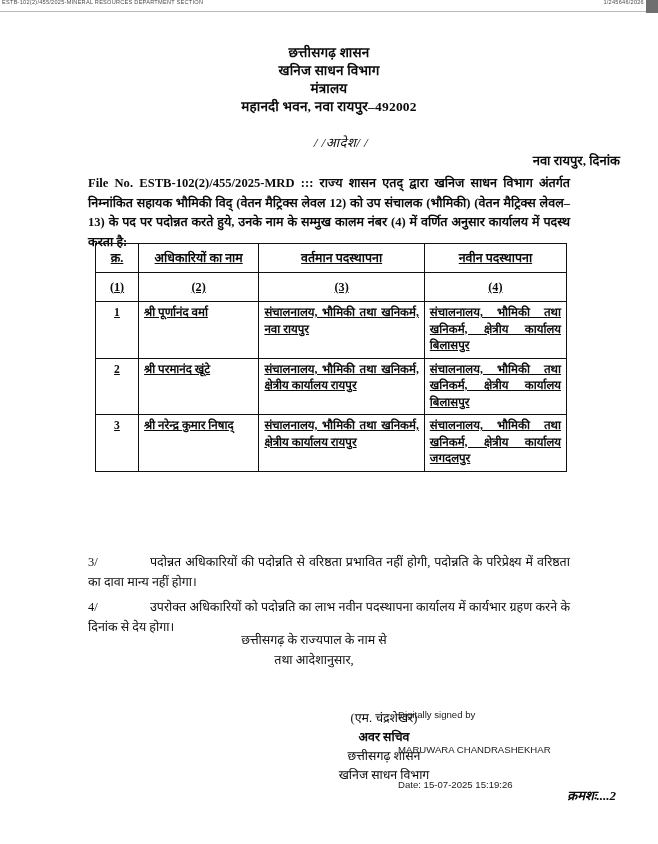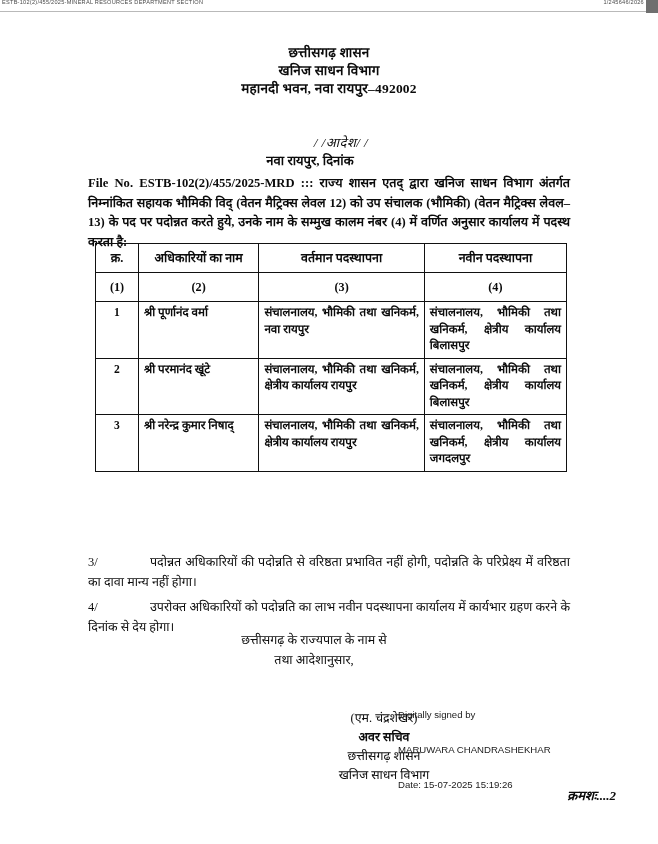--- a/index.html
+++ b/index.html
@@ -34,21 +34,21 @@
   }
   .letterhead div{
     font-weight:bold;font-size:13.5px;letter-spacing:.2px;
   }
 
   .order-mark{
     position:absolute;left:12px;top:133px;width:658px;text-align:center;
     font-weight:normal;font-size:13px;font-style:italic;letter-spacing:.5px;
   }
   .place-date{
-    position:absolute;left:0;top:151px;width:620px;text-align:center;
+    position:absolute;left:0;top:151px;width:620px;text-align:right;
     font-weight:bold;font-size:13px;box-sizing:border-box;
   }
 
   
   .body-para{
     position:absolute;left:88px;top:174px;width:482px;
     font-size:12.6px;line-height:19.5px;
     text-align:justify;text-justify:inter-word;
     font-weight:bold;
   }
@@ -59,20 +59,21 @@
     position:absolute;left:95px;top:243px;width:472px;
     border-collapse:collapse;
     font-size:11.6px;
   }
   .tbl td,.tbl th{
     border:1px solid #111;
     padding:3px 5px;
     vertical-align:top;
     line-height:16.5px;
     font-weight:bold;
+    text-decoration:underline;
   }
   .tbl thead th{text-align:center;vertical-align:middle;height:22px;font-size:12.4px;}
   .tbl .numrow td{text-align:center;height:22px;vertical-align:middle;font-size:12.2px;}
   .col-sn{width:34px;text-align:center;}
   .col-name{width:116px;}
   .col-cur{width:166px;}
   .col-new{width:140px;}
   .tbl tbody td.sn{text-align:center;}
   .just{text-align:justify;text-justify:inter-word;}
   .r1{height:56px;}
@@ -127,20 +128,21 @@
 
   <div class="sys-header">
     <span class="sys-left">ESTB-102(2)/455/2025-MINERAL RESOURCES DEPARTMENT SECTION</span>
     <span class="sys-right">1/245646/2026</span>
   </div>
   <div class="sys-corner"></div>
 
   <div class="letterhead">
     <div>छत्तीसगढ़ शासन</div>
     <div>खनिज साधन विभाग</div>
+    <div>मंत्रालय</div>
     <div>महानदी भवन, नवा रायपुर–492002</div>
   </div>
 
   <div class="order-mark">/ /आदेश/ /</div>
   <div class="place-date">नवा रायपुर, दिनांक</div>
 
   <div class="body-para">
     <span class="filelabel">File No. ESTB-102(2)/455/2025-MRD</span><span> ::: </span><span>राज्य शासन एतद् द्वारा खनिज साधन विभाग अंतर्गत निम्नांकित सहायक भौमिकी विद् (वेतन मैट्रिक्स लेवल 12) को उप संचालक (भौमिकी) (वेतन मैट्रिक्स लेवल–13) के पद पर पदोन्नत करते हुये, उनके नाम के सम्मुख कालम नंबर (4) में वर्णित अनुसार कार्यालय में पदस्थ करता है:–</span>
   </div>
 

